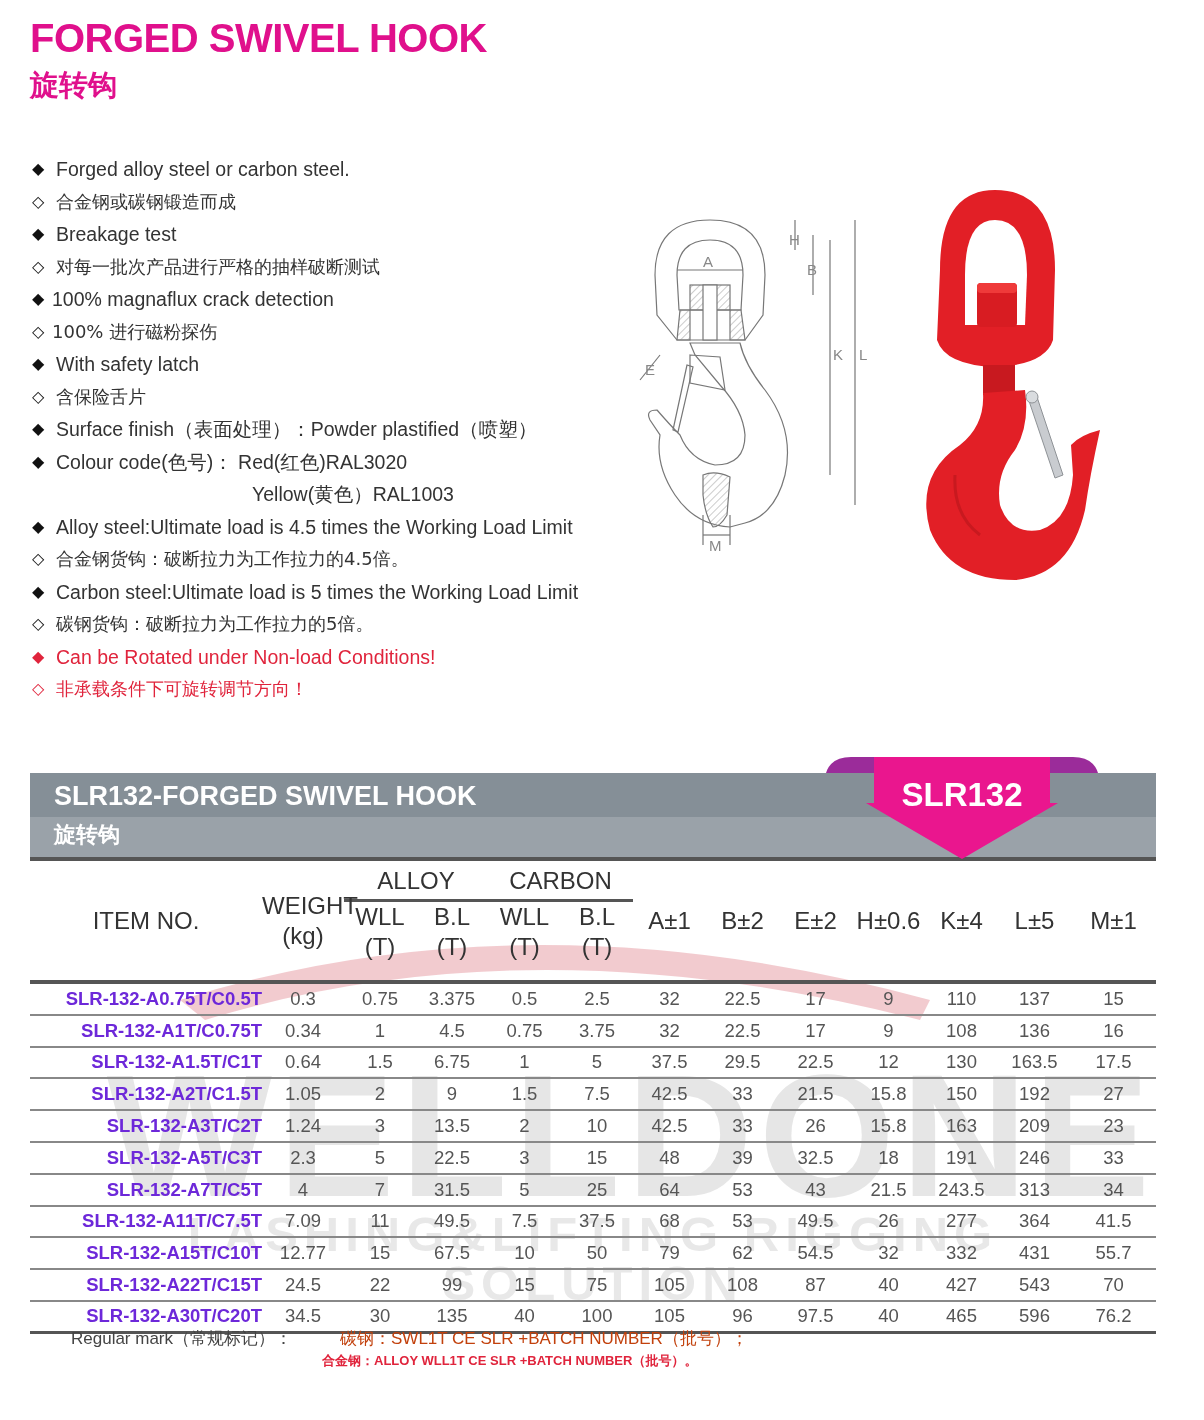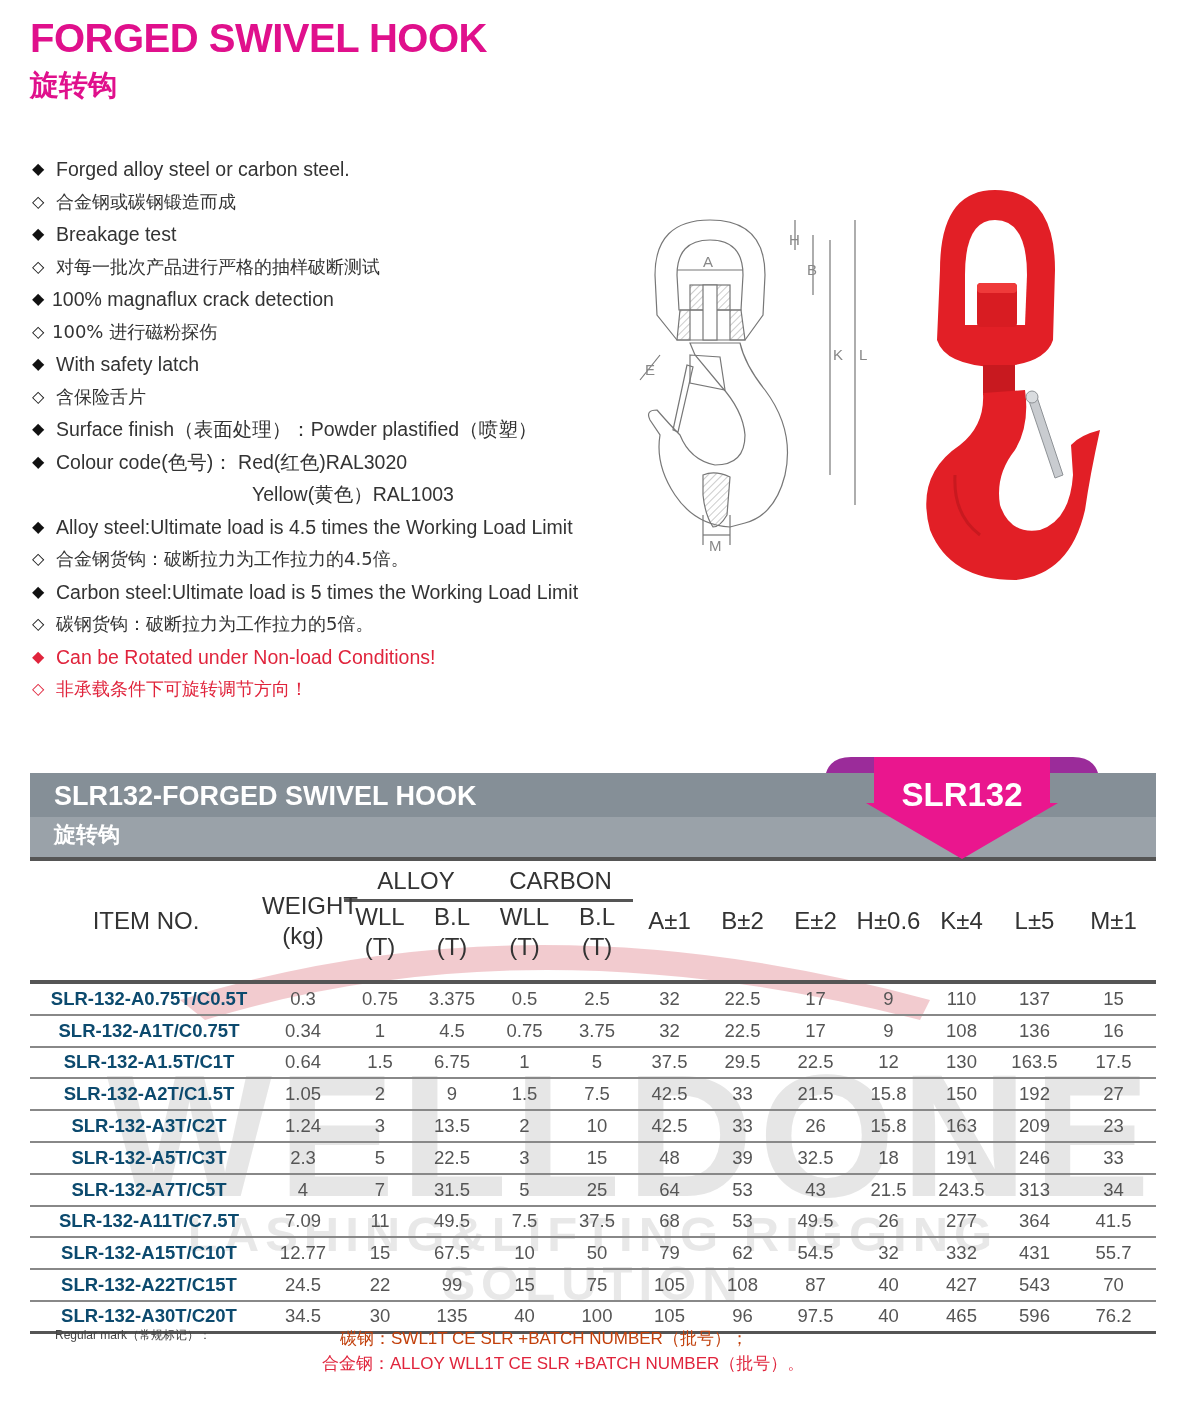--- a/index.html
+++ b/index.html
@@ -28,28 +28,28 @@
   .tag { position: absolute; left: 826px; top: 757px; width: 272px; height: 104px; }
   .tag-label { position: absolute; left: 826px; top: 776px; width: 272px; text-align: center; font-size: 33px; font-weight: bold; color: #ffffff; }
 
   .watermark { position: absolute; left: 30px; top: 870px; width: 1126px; height: 440px; pointer-events: none; }
   .wm-big { position: absolute; left: 0; top: 178px; width: 1126px; text-align: right; font-size: 175px; font-weight: bold; color: #d2d2d2; opacity: 0.55; letter-spacing: 6px; line-height: 1; }
   .wm-small { position: absolute; left: 0; top: 340px; width: 1126px; text-align: center; font-size: 49px; font-weight: bold; color: #d2d2d2; opacity: 0.5; letter-spacing: 6px; line-height: 1; }
 
   table.spec { position: absolute; left: 30px; top: 862px; width: 1126px; border-collapse: separate; border-spacing: 0; table-layout: fixed; }
   table.spec th { font-weight: normal; color: #333; font-size: 24px; text-align: center; vertical-align: middle; }
   table.spec td { font-size: 18.5px; color: #555; text-align: center; height: 31.8px; border-bottom: 2px solid #888; }
-  table.spec td.item { text-align: center; padding-left: 6px; color: #0c4a6e; font-weight: bold; font-size: 18.5px; margin-left: 16px; }
+  table.spec td.item { text-align: right; padding-left: 6px; color: #6d28d9; font-weight: bold; font-size: 18.5px; margin-left: 16px; }
   table.spec tr.last td { border-bottom: 3px solid #555; }
   table.spec thead tr.h2 th { border-bottom: 4px solid #555; }
   .grp { border-bottom: 3px solid #555; height: 40px; }
   .sub { line-height: 1.25; padding-bottom: 18px; }
-  .mark-lbl { position: absolute; left: 55px; top: 1327px; font-size: 12px; color: #444; white-space: nowrap; }
+  .mark-lbl { position: absolute; left: 71px; top: 1327px; font-size: 17px; color: #444; white-space: nowrap; }
   .mark-l1 { position: absolute; left: 340px; top: 1327px; font-size: 17px; color: #c2410c; white-space: nowrap; }
-  .mark-l2 { position: absolute; left: 322px; top: 1352px; font-size: 17px; color: #e0243c; white-space: nowrap; }
+  .mark-l2 { position: absolute; left: 322px; top: 1352px; font-size: 13px; color: #e0243c; white-space: nowrap; font-weight: bold; }
 </style>
 </head>
 <body>
 
 <div class="title">FORGED SWIVEL HOOK</div>
 <div class="title-cn">旋转钩</div>
 
 <div class="features">
   <div class="feat">
       <span class="mk">◆</span>

